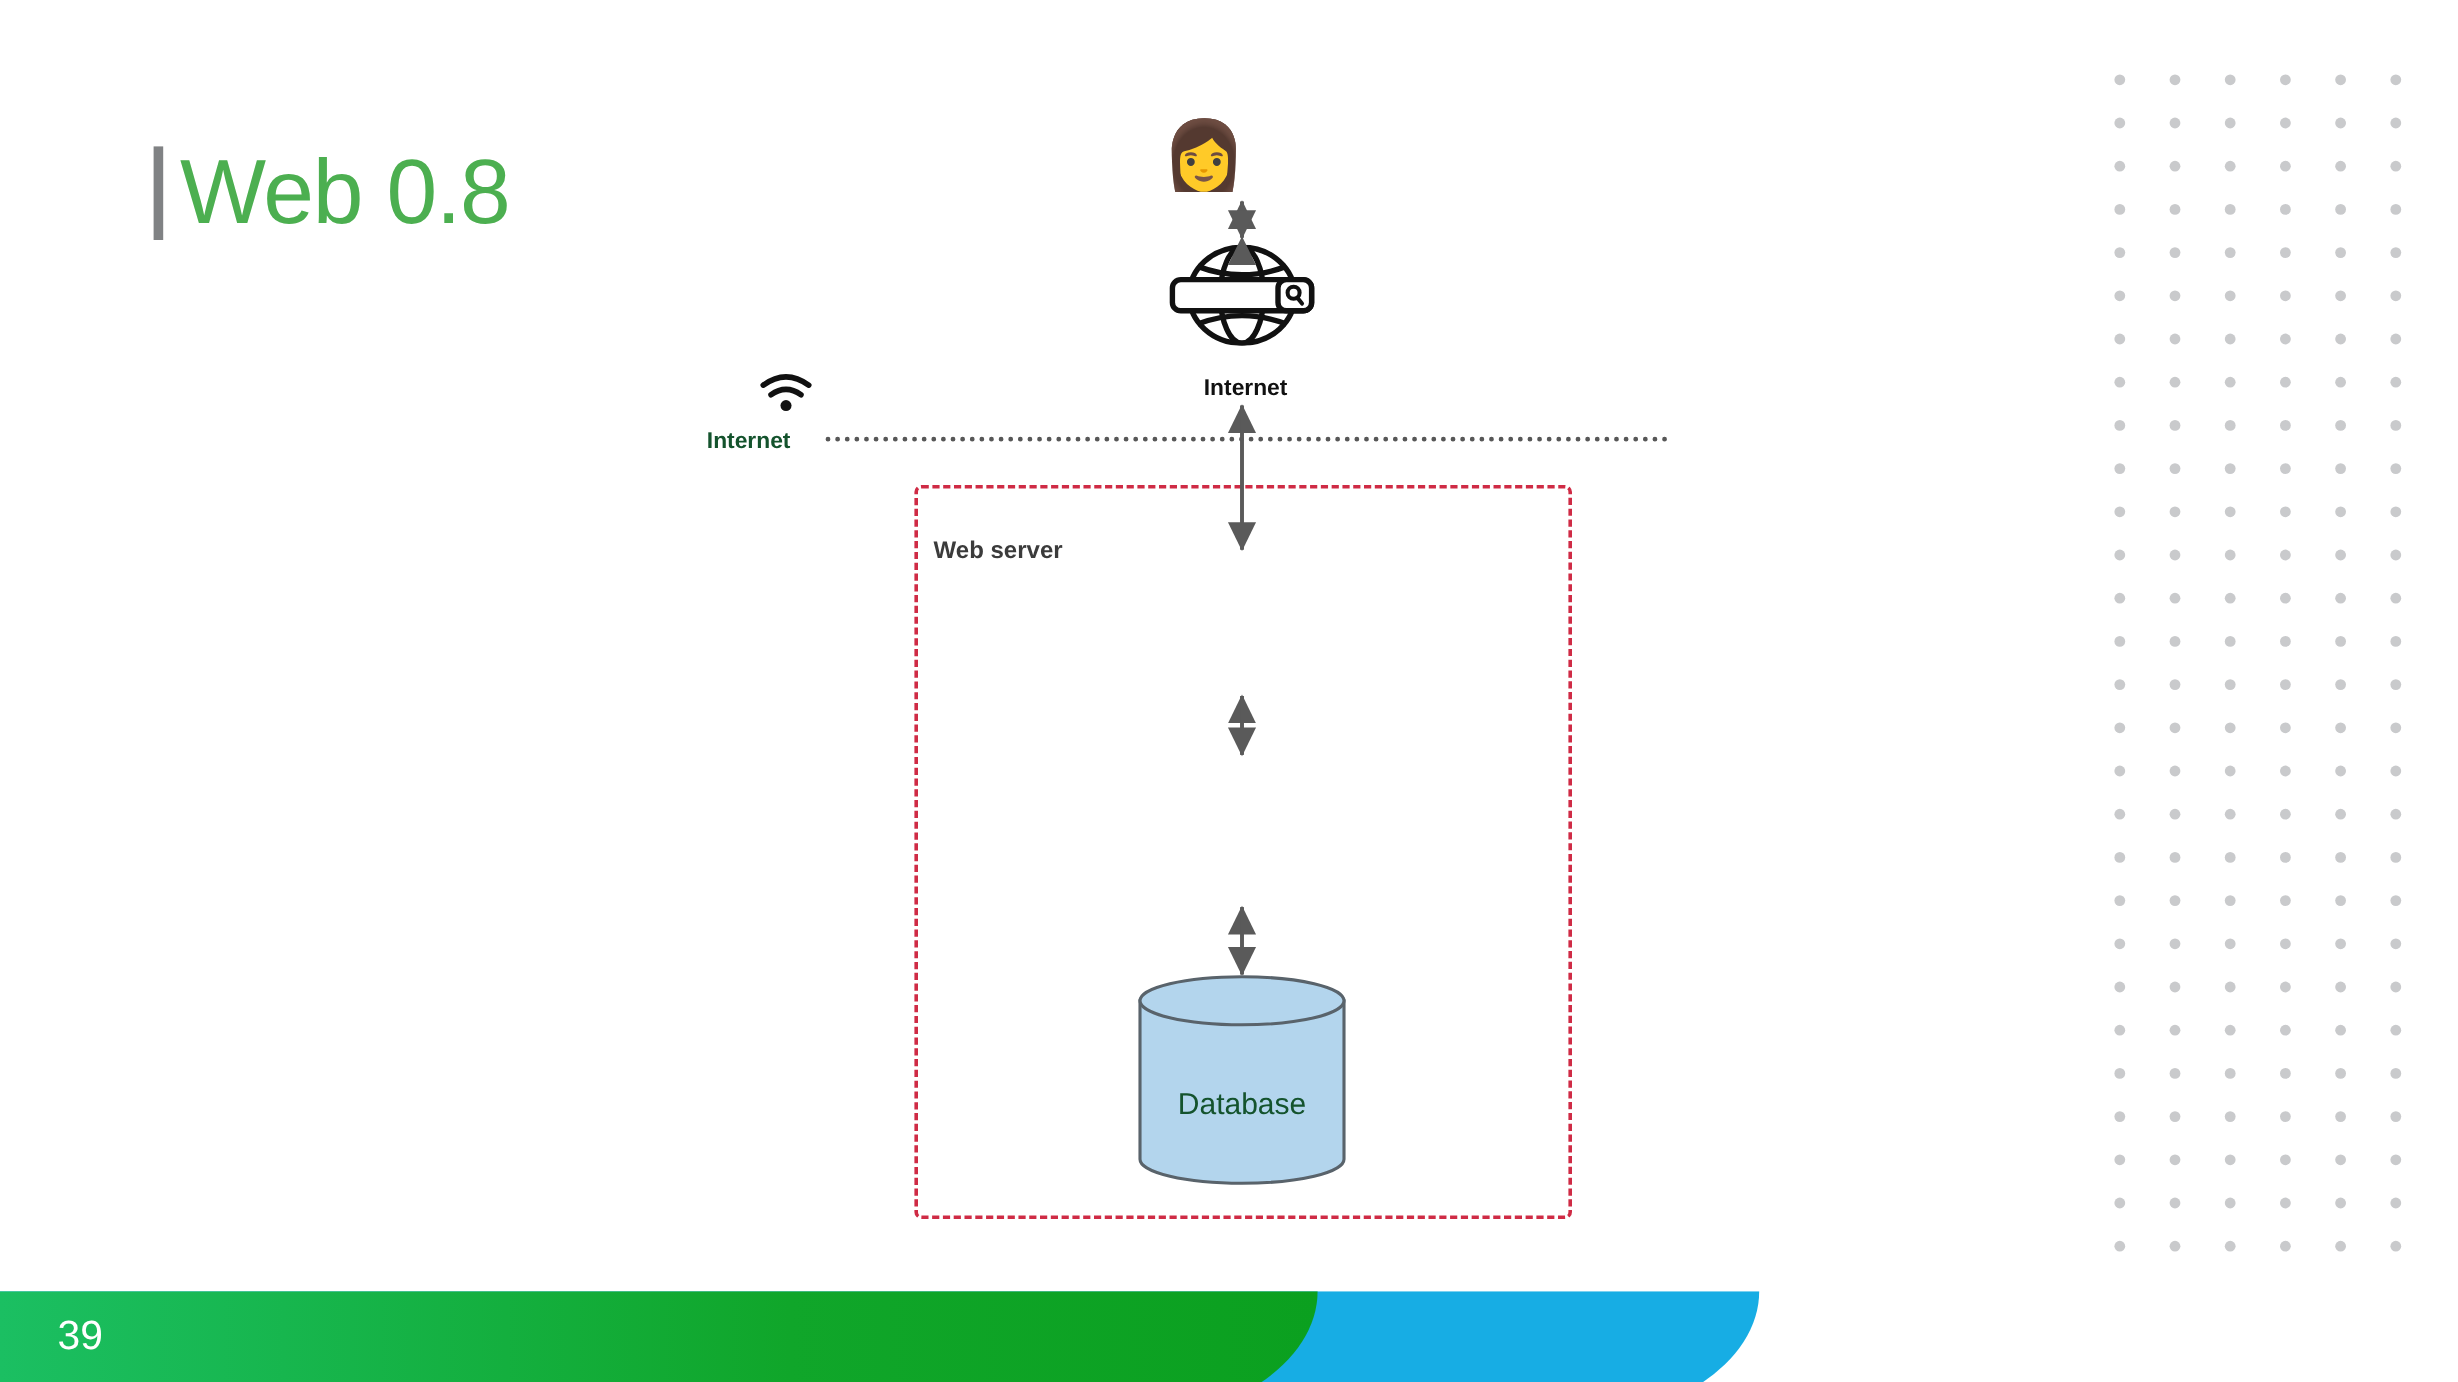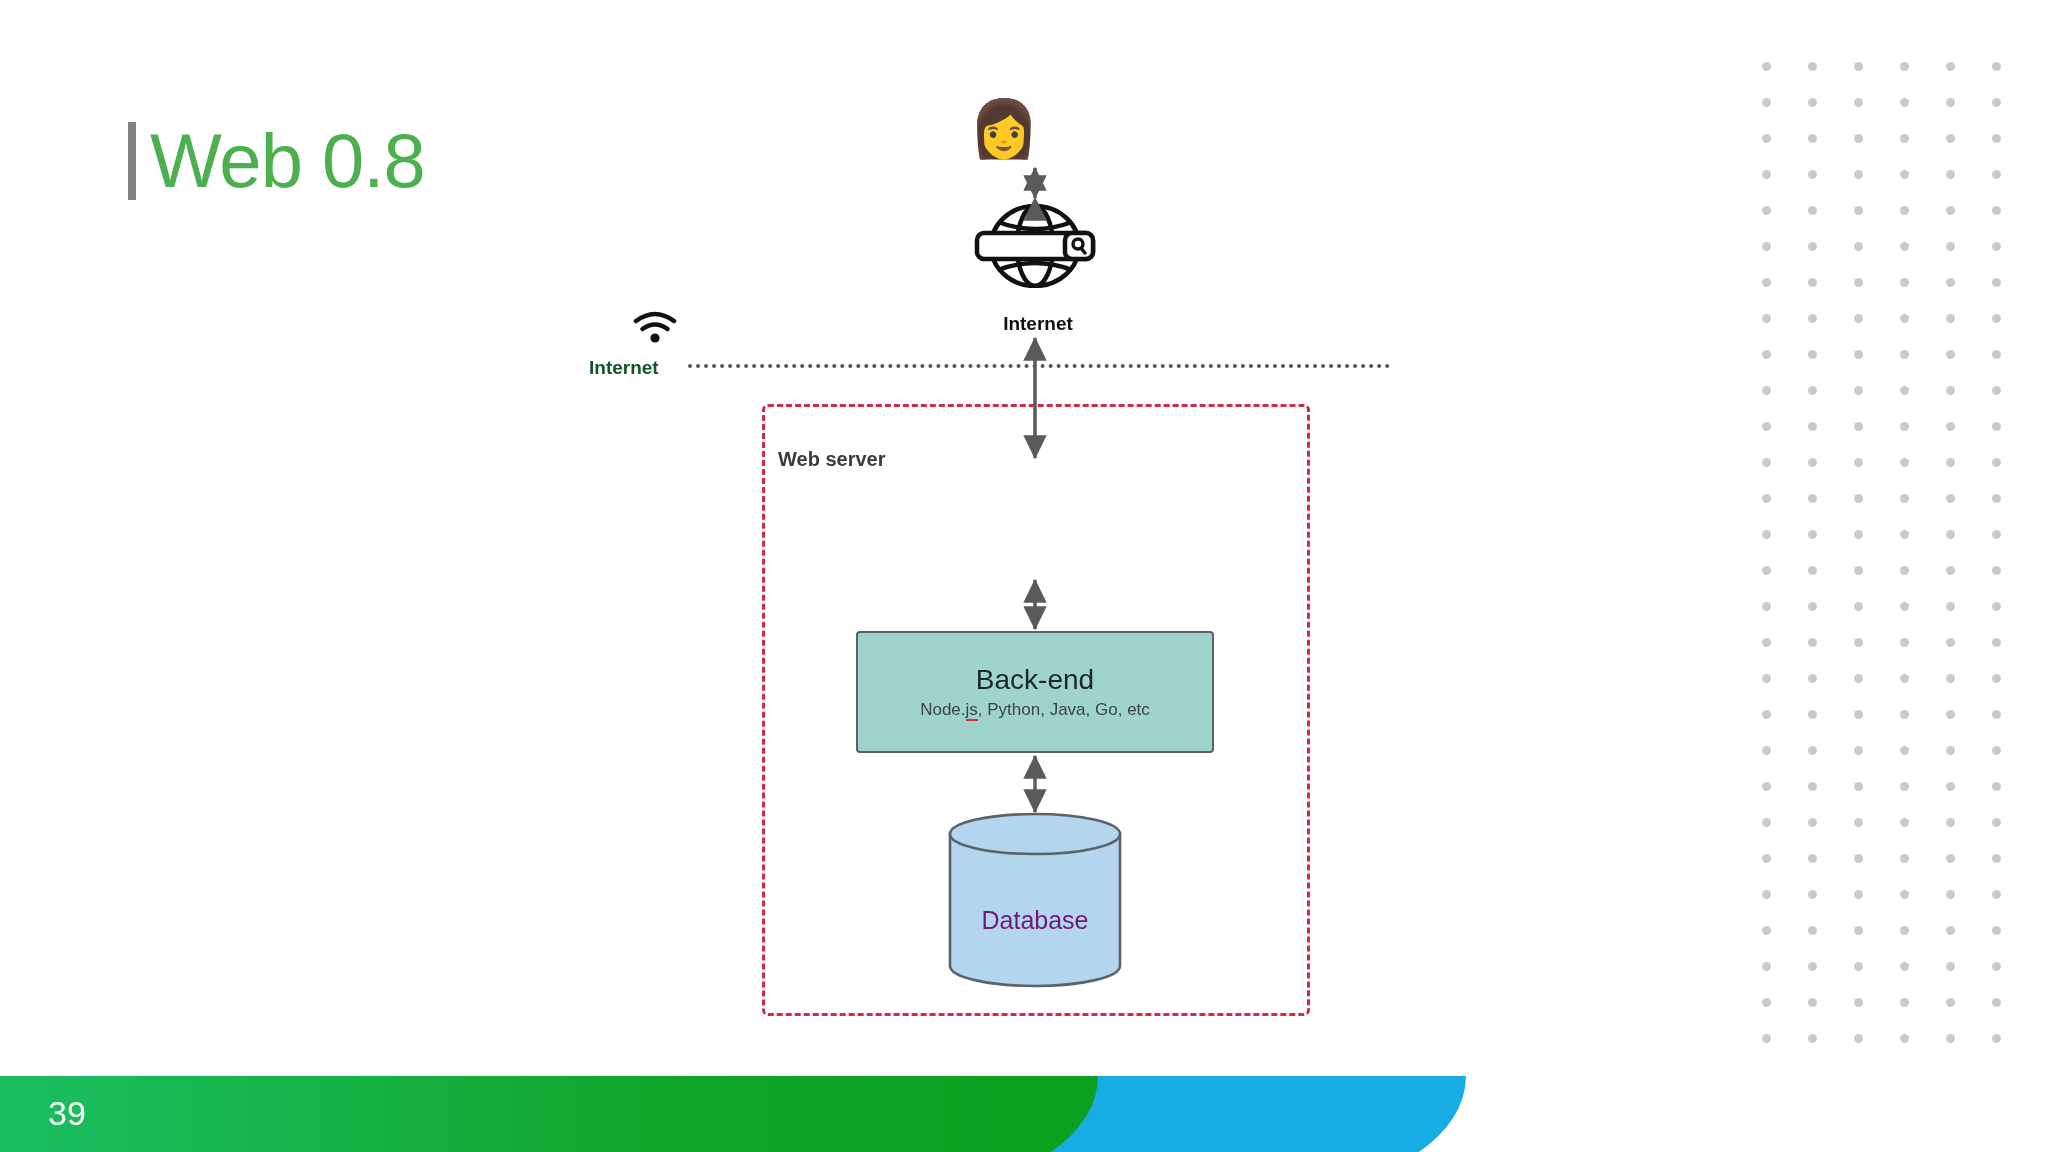--- a/index.html
+++ b/index.html
@@ -198,21 +198,21 @@
     transform: translateX(-50%);
     width: 176px;
     height: 176px;
   }
   #database-label {
     position: absolute;
     left: 1035px;
     top: 906px;
     transform: translateX(-50%);
     font-size: 25px;
-    color: #701a75;
+    color: #14532d;
     white-space: nowrap;
   }
 
   
   #arrows {
     position: absolute;
     left: 0;
     top: 0;
     width: 2048px;
     height: 1060px;
@@ -475,24 +475,20 @@
       <circle cx="23" cy="28" r="4.6" fill="#111111"></circle>
     </svg>
   </div>
   <div id="internet-label">Internet</div>
   <div id="internet-line"></div>
 
   <div id="web-server-box"></div>
   <div id="web-server-label">Web server</div>
 
 
-  <div id="backend-box" class="stack-box">
-    <div class="box-title">Back-end</div>
-    <div class="box-subtitle"><span>Node.</span><span class="misspell">js</span><span>, Python, Java, Go, etc</span></div>
-  </div>
 
   <div id="database-shape">
     <svg width="176" height="176" viewBox="0 0 176 176">
       <path d="M3 22 L3 154 A85 20 0 0 0 173 154 L173 22 Z" fill="#b3d5ed" stroke="#59636b" stroke-width="2.6"></path>
       <ellipse cx="88" cy="22" rx="85" ry="20" fill="#b3d5ed" stroke="#59636b" stroke-width="2.6"></ellipse>
     </svg>
   </div>
   <div id="database-label">Database</div>
 
   <svg id="arrows">

